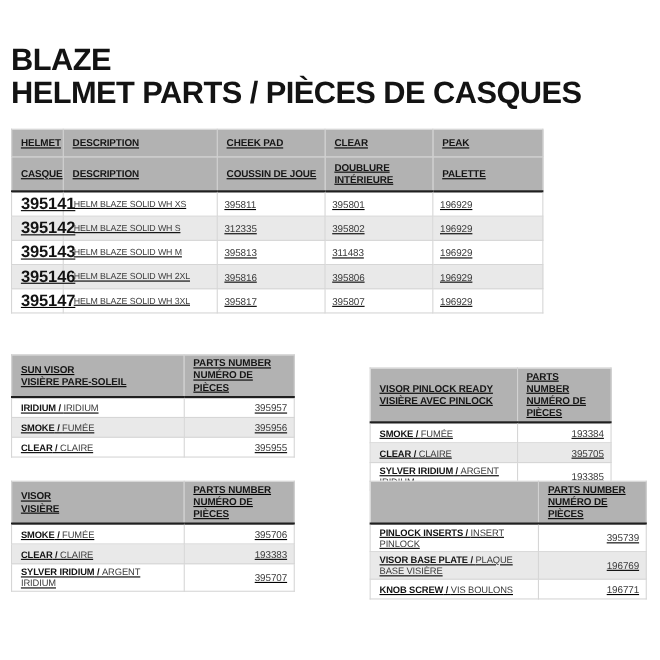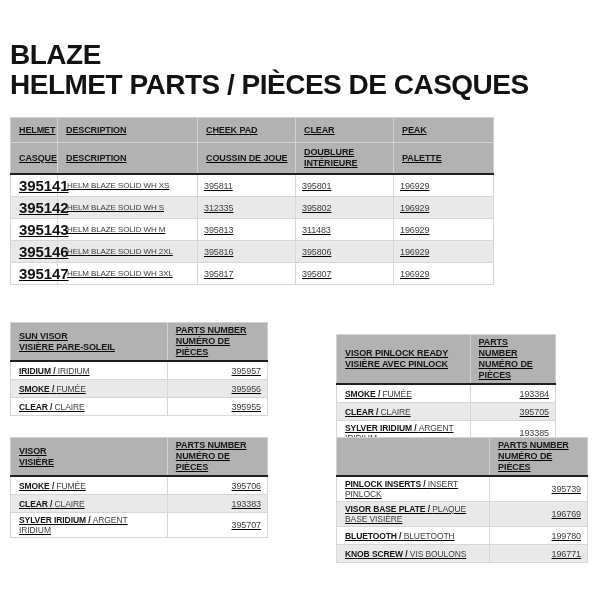--- a/index.html
+++ b/index.html
@@ -238,23 +238,19 @@
     <tbody>
       <tr class="drow">
         <td class="label"><span class="en">PINLOCK INSERTS</span><span class="sep"> / </span><span class="fr">INSERT PINLOCK</span></td>
         <td class="num">395739</td>
       </tr>
       <tr class="drow">
         <td class="label"><span class="en">VISOR BASE PLATE</span><span class="sep"> / </span><span class="fr">PLAQUE BASE VISIÈRE</span></td>
         <td class="num">196769</td>
       </tr>
       <tr class="drow">
-        <td class="label"><span class="en">BLUETOOTH</span><span class="sep"> / </span><span class="fr">BLUETOOTH</span></td>
-        <td class="num">199780</td>
-      </tr>
-      <tr class="drow">
         <td class="label"><span class="en">KNOB SCREW</span><span class="sep"> / </span><span class="fr">VIS BOULONS</span></td>
         <td class="num">196771</td>
       </tr>
     </tbody>
   </table>
 
 </div>
 
 </body></html>

